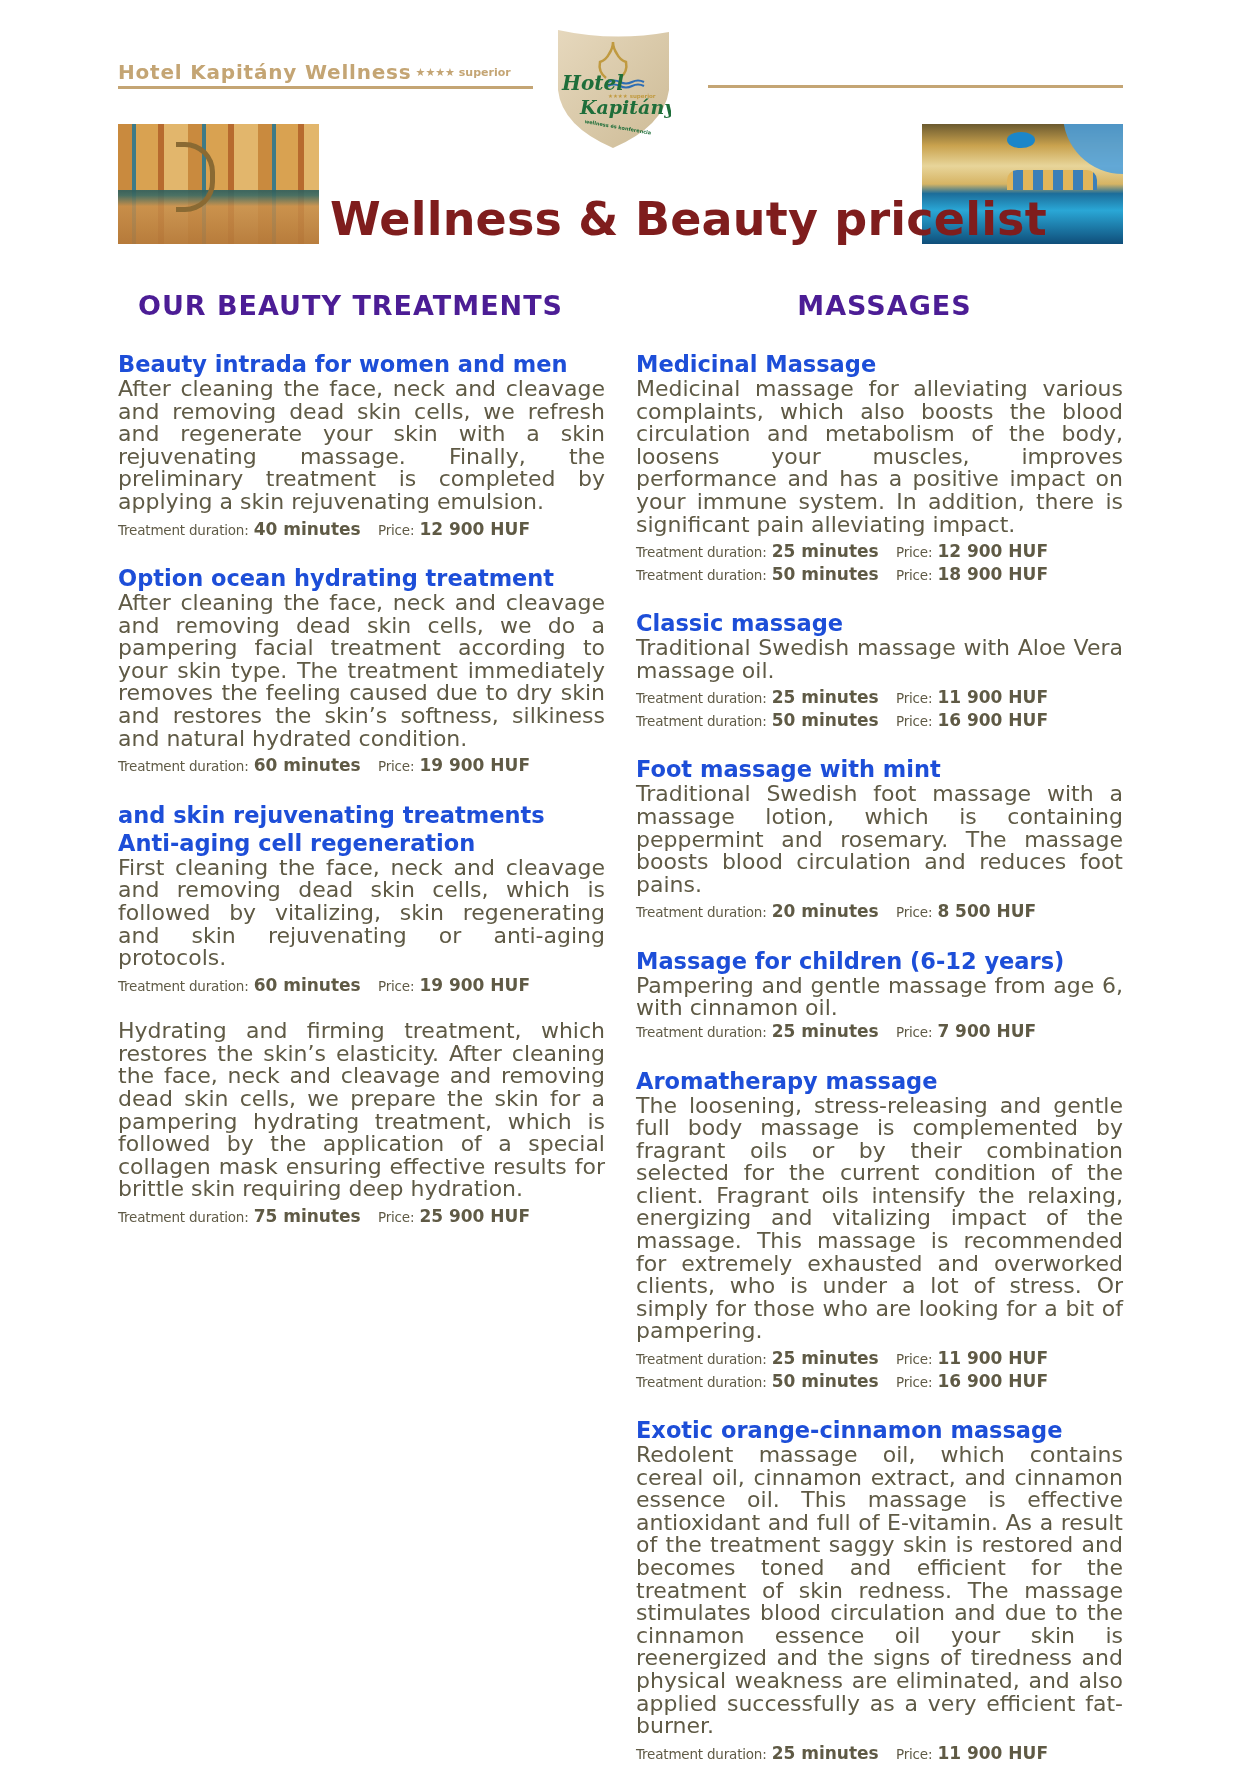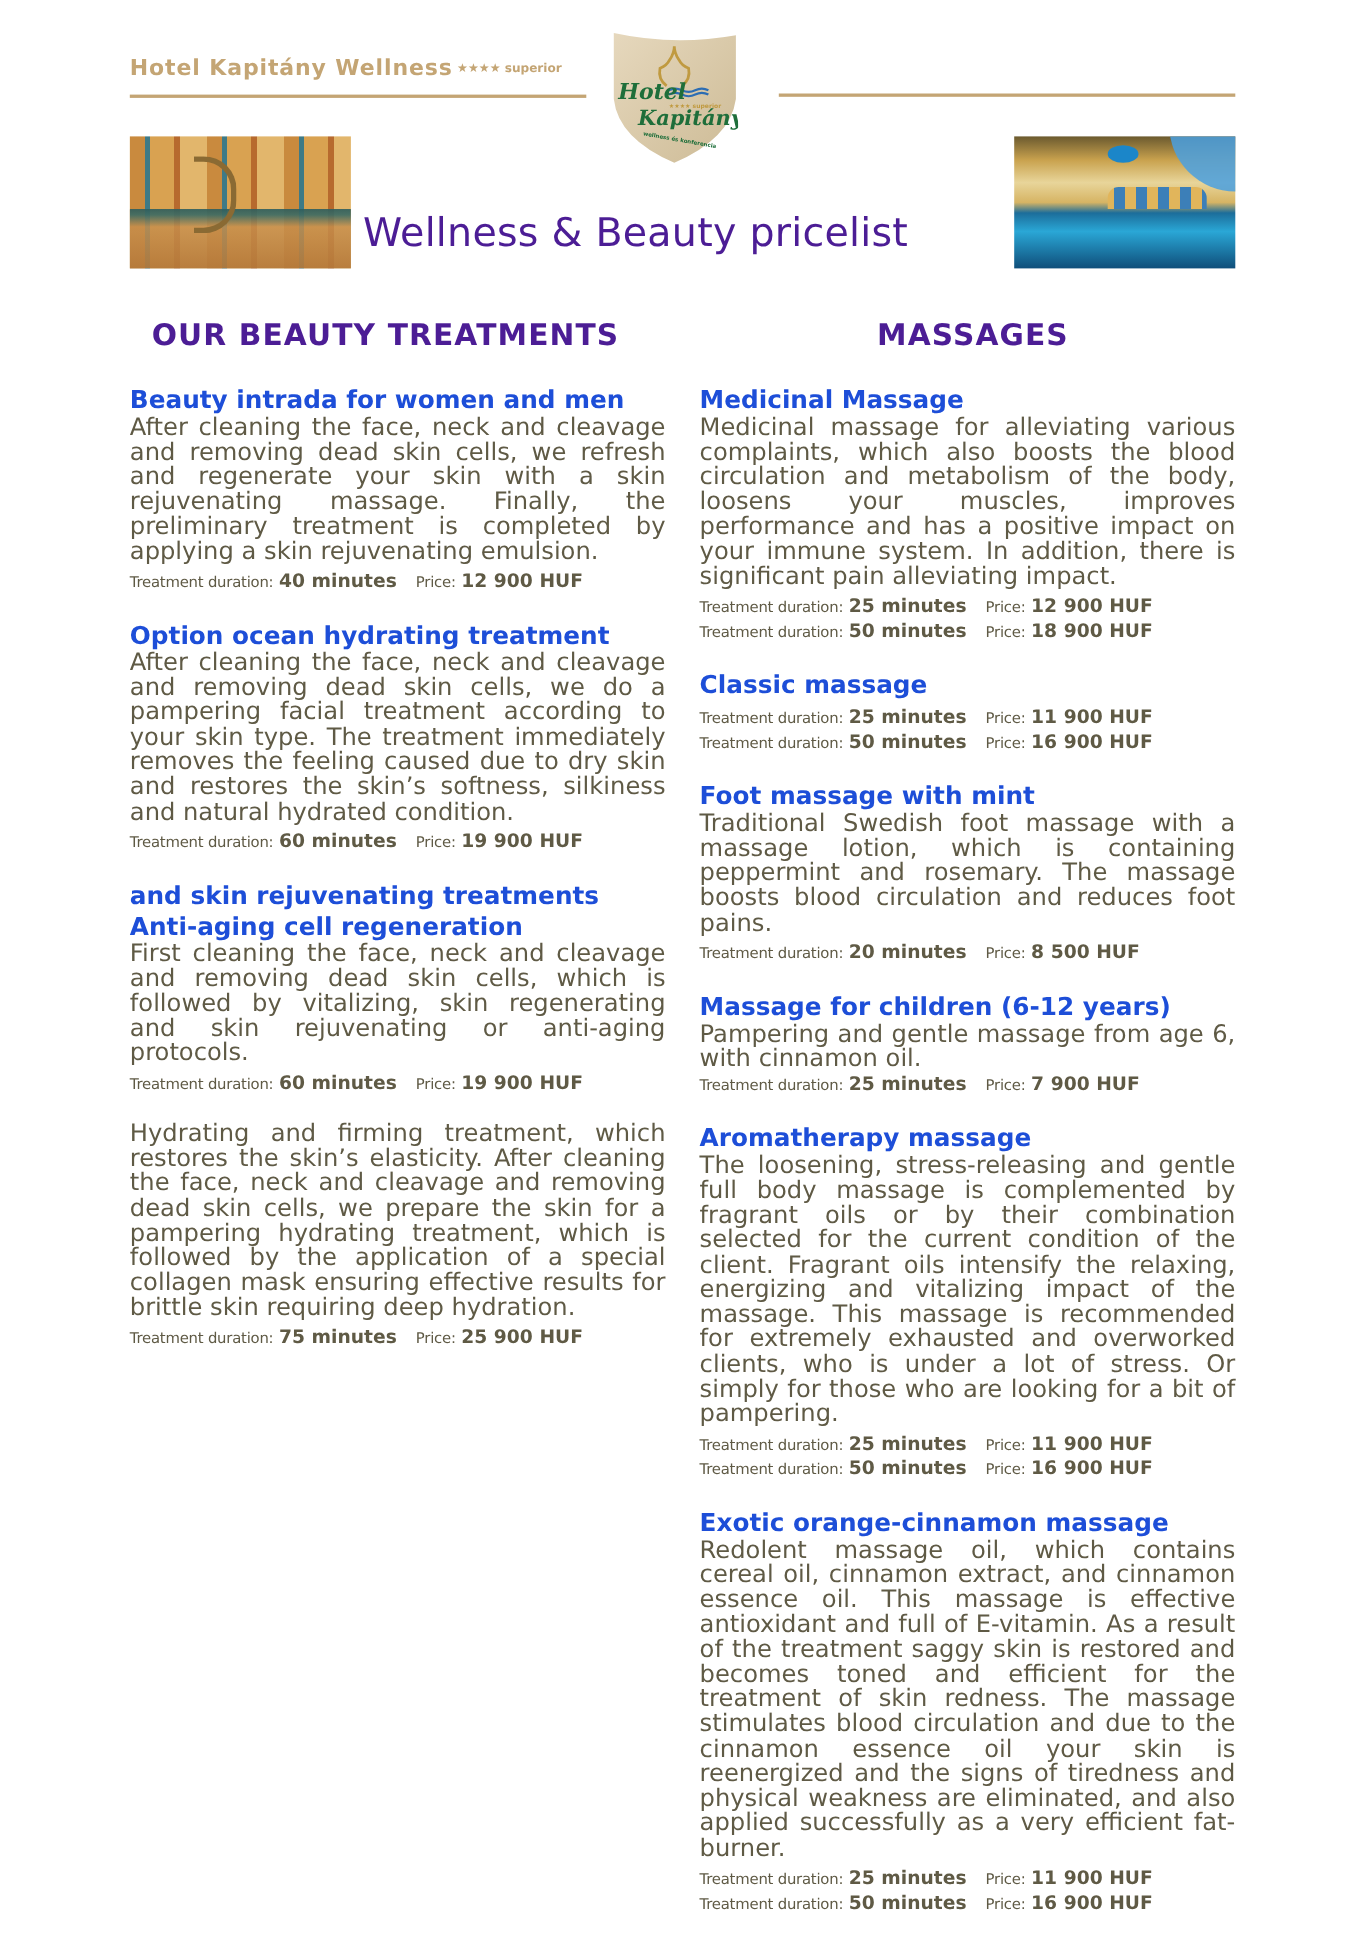--- a/index.html
+++ b/index.html
@@ -1,42 +1,42 @@
 <!DOCTYPE html>
 <html><head>
 <meta charset="utf-8">
 <style>
   html, body { margin:0; padding:0; background:#ffffff; }
   body { width:1241px; height:1766px; position:relative; overflow:hidden;
          font-family:"DejaVu Sans", sans-serif; color:#5f5a45; }
   .abs { position:absolute; }
 
   
-  .hotel-name { left:118px; top:49px; font-size:20px; font-weight:bold; color:#c4a574; letter-spacing:0.8px; white-space:nowrap; }
+  .hotel-name { left:118px; top:60px; font-size:20px; font-weight:bold; color:#c4a574; letter-spacing:0.8px; white-space:nowrap; }
   .hotel-name .stars { font-size:11px; font-weight:bold; letter-spacing:0; vertical-align:3px; margin-left:4px; }
   .rule { height:3px; background:#c4a574; }
   .rule-left { left:118px; top:86px; width:415px; }
   .rule-right { left:708px; top:85px; width:415px; }
 
   .logo { left:556px; top:28px; width:115px; height:122px; }
 
   .photo { top:124px; width:201px; height:120px; overflow:hidden; }
   .photo-left { left:118px; background:
       linear-gradient(180deg, rgba(0,0,0,0) 55%, rgba(40,30,10,0.25) 56%, rgba(20,30,30,0.15) 100%),
       repeating-linear-gradient(90deg, #c98a3e 0 14px, #3e7a86 14px 18px, #d9a251 18px 40px, #b76a2e 40px 46px, #e2b66c 46px 70px);
   }
   .photo-left .pipe { position:absolute; left:58px; top:18px; width:34px; height:60px; border:5px solid #8a6a33; border-left:none; border-radius:0 30px 30px 0; }
   .photo-left .water { position:absolute; left:0; top:66px; width:201px; height:54px; background:linear-gradient(180deg,#2f5f5e 0,#3f6e66 10%, rgba(210,150,80,0.85) 30%, #b77a3a 100%); opacity:0.9; }
   .photo-right { left:922px; background:linear-gradient(180deg,#6b5a2f 0%, #c9a24e 18%, #e8d59a 35%, #d6b464 50%, #1c6d9a 58%, #2aa7d6 72%, #0f4e7a 100%); }
   .photo-right .dome { position:absolute; left:85px; top:8px; width:28px; height:16px; border-radius:50%; background:#1b86c9; }
   .photo-right .arches { position:absolute; left:85px; top:46px; width:90px; height:20px;
       background:repeating-linear-gradient(90deg,#e1b55b 0 6px,#3c7fb8 6px 16px,#e1b55b 16px 20px); border-radius:10px 10px 0 0; }
   .photo-right .slide { position:absolute; right:-20px; top:-10px; width:80px; height:60px; border-radius:0 0 0 60px; background:#4aa0e0; opacity:0.85; }
 
-  .page-title { left:330px; top:192px; font-size:36px; font-weight:normal; color:#4c1d95; white-space:nowrap; letter-spacing:0.2px; }
+  .page-title { left:330px; top:192px; font-size:46px; font-weight:bold; color:#7f1d1d; white-space:nowrap; letter-spacing:0.2px; }
 
   
   .col { top:286px; width:487px; }
   .col-left { left:118px; }
   .col-right { left:636px; }
   .col-head { font-size:27px; font-weight:bold; color:#4c1d95; text-align:center; letter-spacing:1px; height:40px; line-height:40px; }
   .col-left .col-head { padding-right:22px; }
   .col-right .col-head { padding-left:10px; }
 
   .item { margin-top:24px; }
@@ -152,20 +152,21 @@
       </div>
       <div class="meta-row">
         <span class="dur"><span class="meta-label">Treatment duration:</span> <span class="meta-value">50 minutes</span></span>
         <span class="price"><span class="meta-label">Price:</span> <span class="meta-value">18 900 HUF</span></span>
       </div>
     </div>
   </div>
 
   <div class="item">
     <div class="item-title">Classic massage</div>
+    <p class="item-desc">Traditional Swedish massage with Aloe Vera massage oil.</p>
     <div class="meta">
       <div class="meta-row">
         <span class="dur"><span class="meta-label">Treatment duration:</span> <span class="meta-value">25 minutes</span></span>
         <span class="price"><span class="meta-label">Price:</span> <span class="meta-value">11 900 HUF</span></span>
       </div>
       <div class="meta-row">
         <span class="dur"><span class="meta-label">Treatment duration:</span> <span class="meta-value">50 minutes</span></span>
         <span class="price"><span class="meta-label">Price:</span> <span class="meta-value">16 900 HUF</span></span>
       </div>
     </div>

